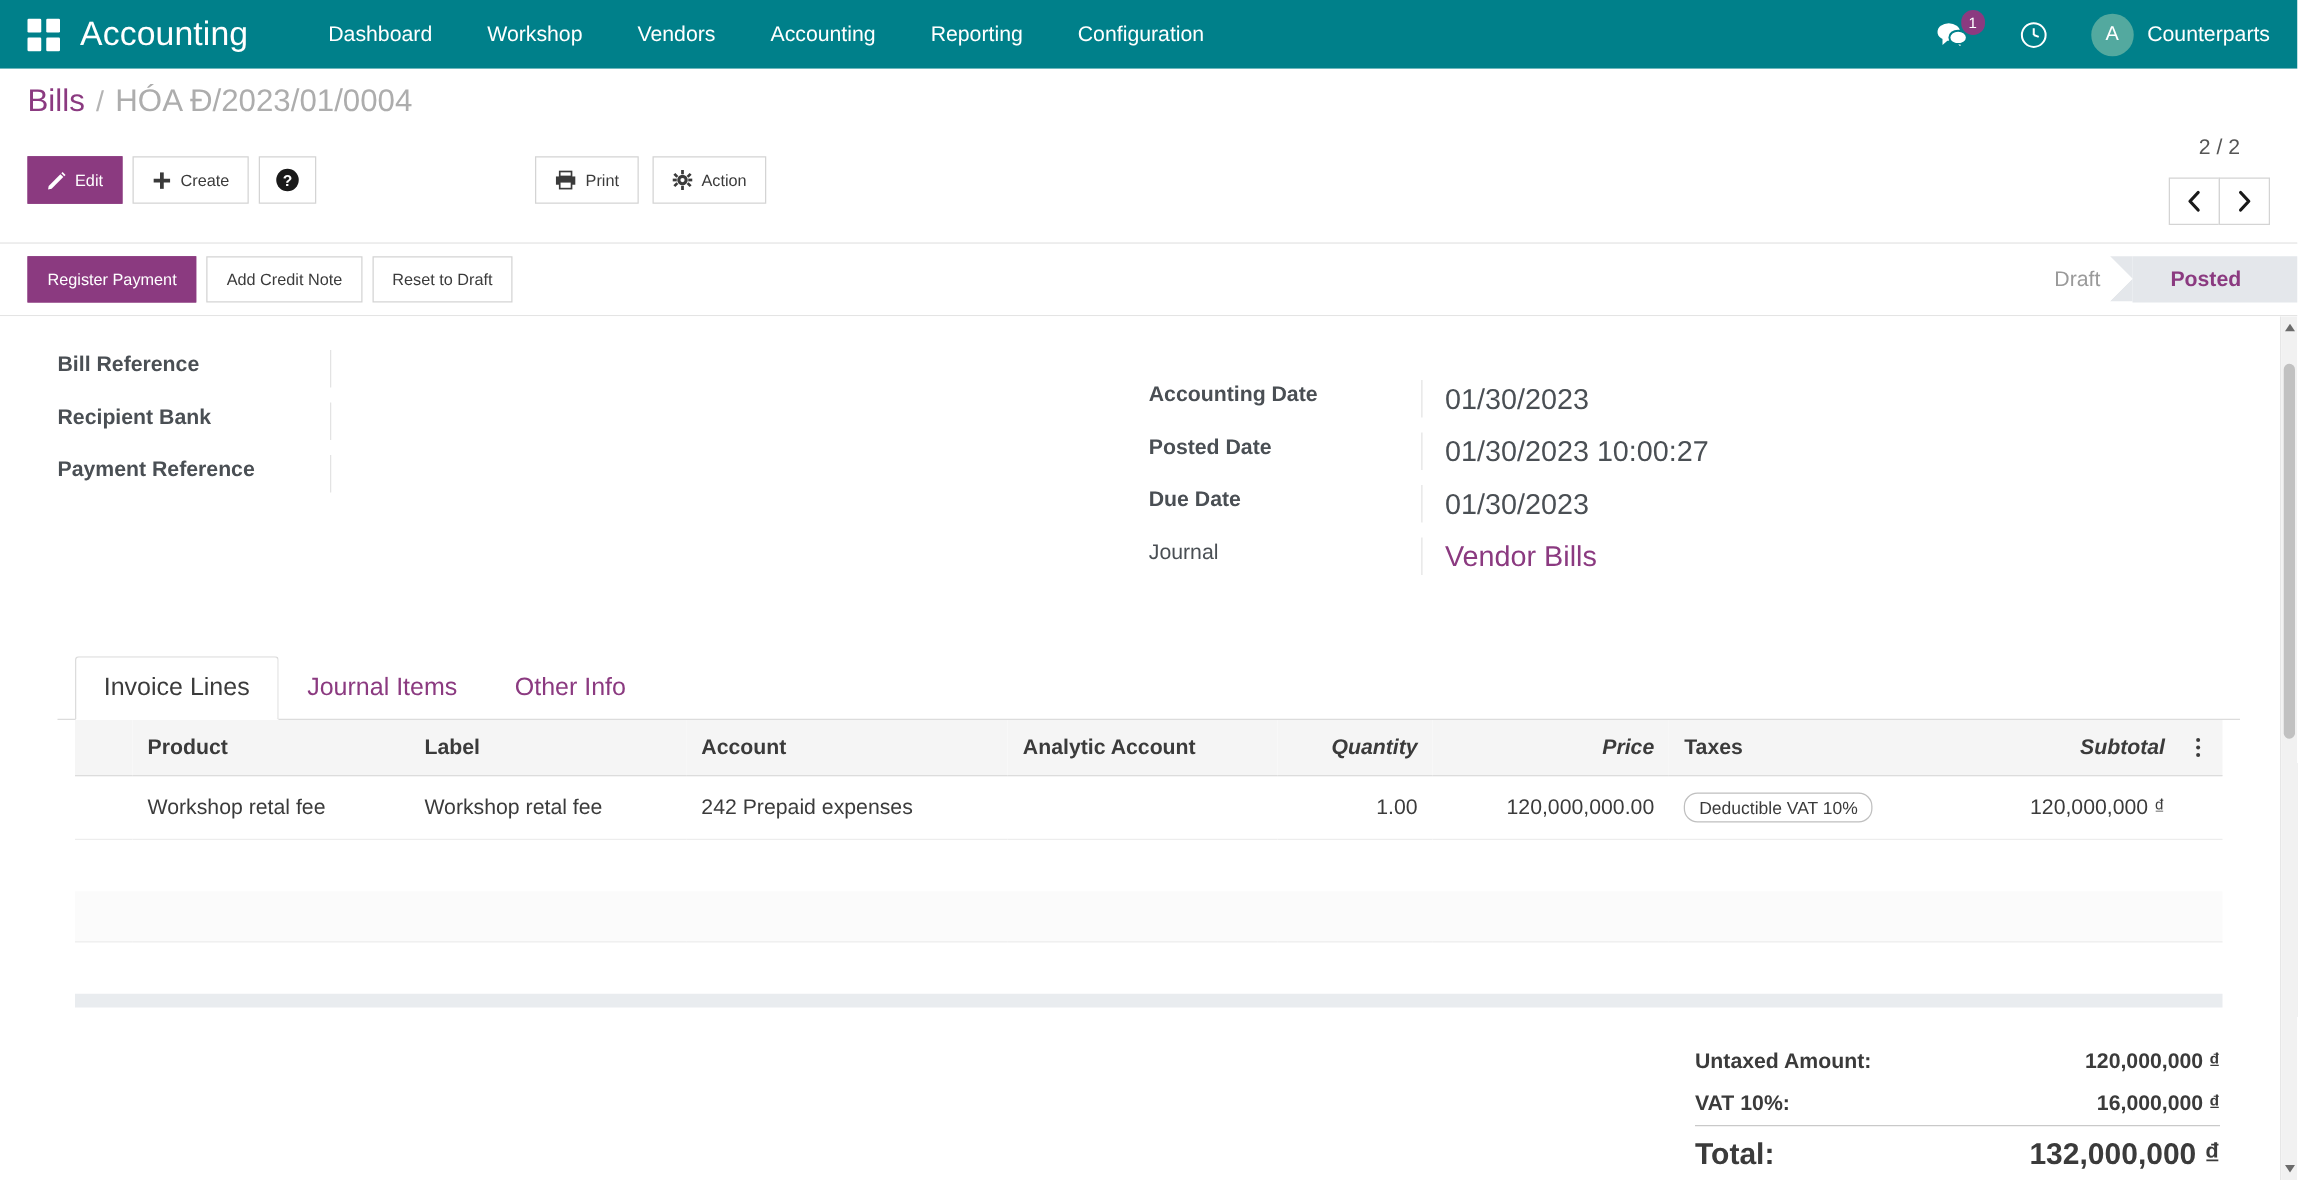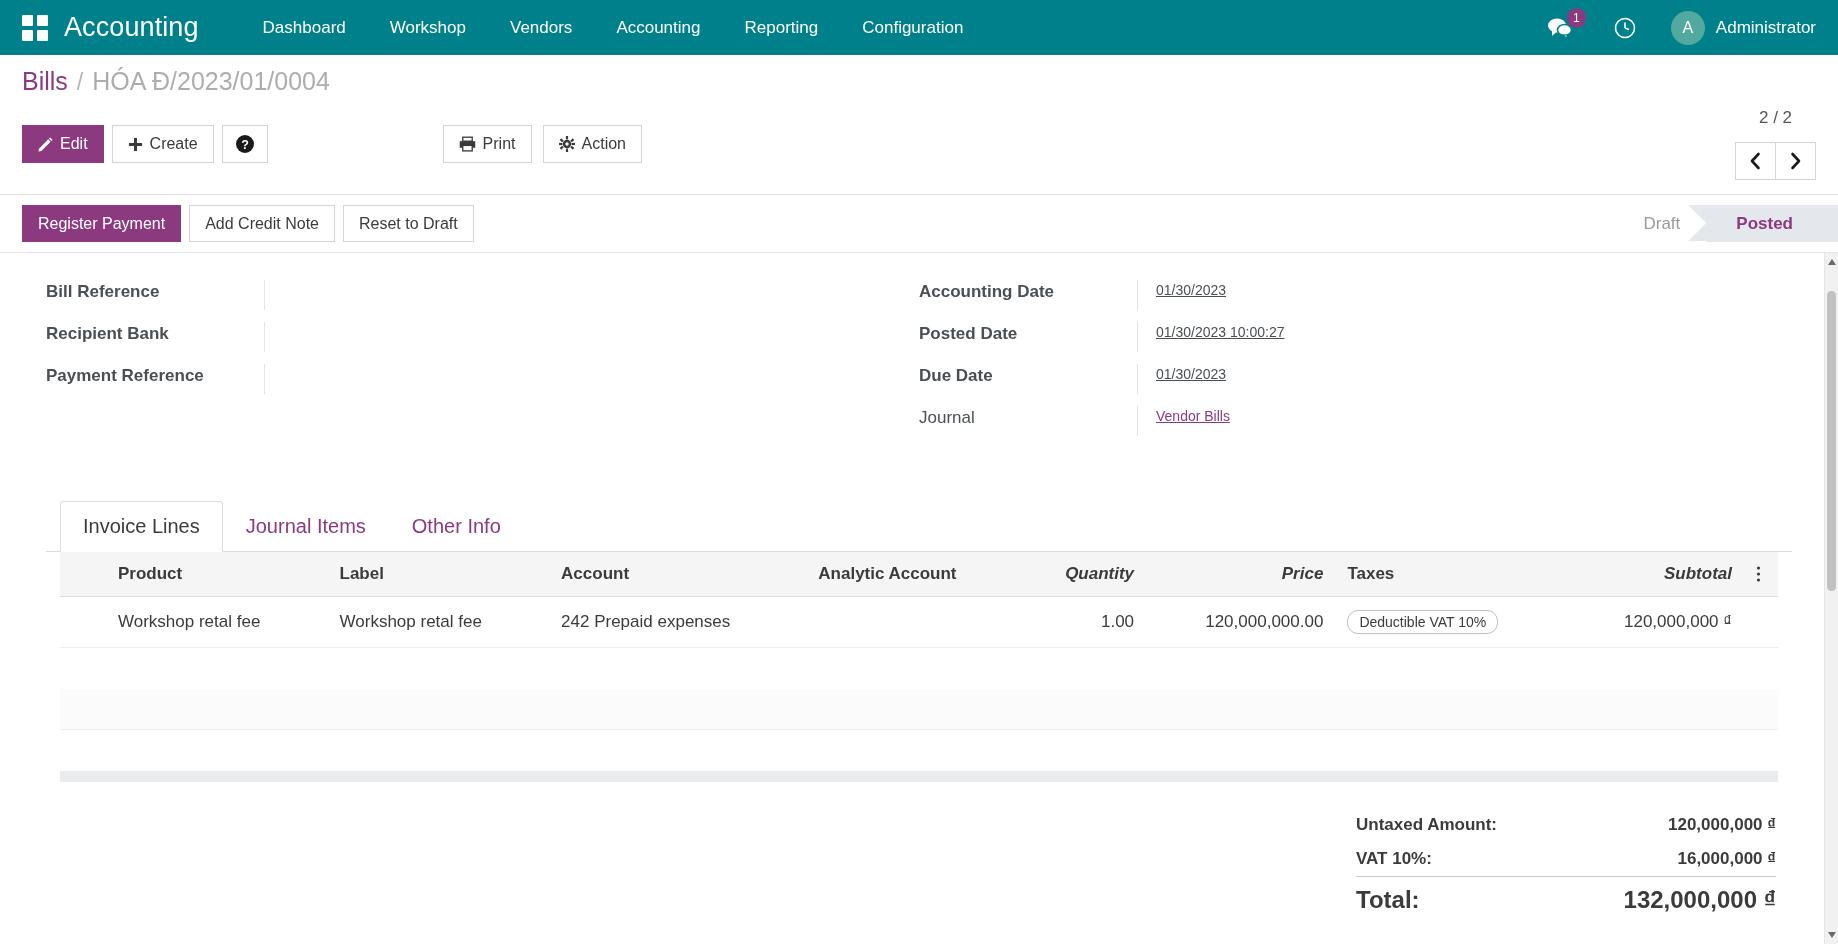--- a/index.html
+++ b/index.html
@@ -102,21 +102,21 @@
     display: flex;
     align-items: baseline;
     gap: 9px;
   }
   .breadcrumb .crumb-link { color: #8b3a80; cursor: pointer; }
   .breadcrumb .crumb-sep { color: #b4b4b4; font-size: 23px; }
   .breadcrumb .crumb-active { color: #adadad; }
 
   .cp-row { display: flex; align-items: center; }
   .btn {
-    font-size: 16px;
+    font-size: 13px;
     font-family: "Liberation Sans", sans-serif;
     border: 1px solid #d4d4d4;
     background: #ffffff;
     color: #3b3b3b;
     padding: 7px 15px;
     height: 38px;
     display: inline-flex;
     align-items: center;
     gap: 7px;
     cursor: pointer;
@@ -211,46 +211,45 @@
     background: #ffffff;
   }
   .sheet { padding: 14px 46px 0 46px; }
 
   .form-grid {
     display: flex;
     padding-top: 8px;
   }
   .form-col { width: 50%; display: flex; flex-direction: column; }
   .form-col-left { padding-right: 30px; }
-  .form-col-right { padding-left: 0px; }
+  .form-col-right { padding-left: 0px; margin-top: 24px; }
   .field-row {
     display: flex;
     align-items: flex-start;
     min-height: 42px;
     padding: 5px 0;
   }
   .field-label {
     width: 218px;
     flex: 0 0 218px;
     font-size: 17px;
     font-weight: 700;
     color: #4a4f54;
     padding-top: 2px;
     white-space: nowrap;
   }
   .field-label.regular { font-weight: 400; color: #4a4f54; }
   .field-value {
     flex: 1;
-    font-size: 14px;
+    font-size: 23px;
     color: #4a4f54;
     padding-top: 2px;
     border-left: 1px solid #e3e3e3;
     padding-left: 18px;
     min-height: 30px;
-    text-decoration: underline;
   }
   .form-col-left .field-value { border-left: 1px solid #e3e3e3; }
   .field-value.link { color: #8b3a80; cursor: pointer; }
 
   
   .notebook { margin-top: 30px; }
   .tabs {
     display: flex;
     border-bottom: 1px solid #dcdcdc;
     padding-left: 14px;
@@ -404,21 +403,21 @@
     </div>
     <div class="nav-icon-btn">
       <svg width="24" height="24" viewBox="0 0 24 24">
         <circle cx="12" cy="12" r="9.5" fill="none" stroke="#ffffff" stroke-width="1.6"></circle>
         <line x1="12" y1="12" x2="12" y2="6.5" stroke="#ffffff" stroke-width="1.6"></line>
         <line x1="12" y1="12" x2="16" y2="13.5" stroke="#ffffff" stroke-width="1.6"></line>
       </svg>
     </div>
     <div class="user-menu">
       <div class="avatar">A</div>
-      <span class="user-name">Administrator</span>
+      <span class="user-name">Counterparts</span>
     </div>
   </div>
 </div>
 
 <div class="control-panel">
   <div class="breadcrumb">
     <span class="crumb-link">Bills</span>
     <span class="crumb-sep">/</span>
     <span class="crumb-active">HÓA Đ/2023/01/0004</span>
   </div>

